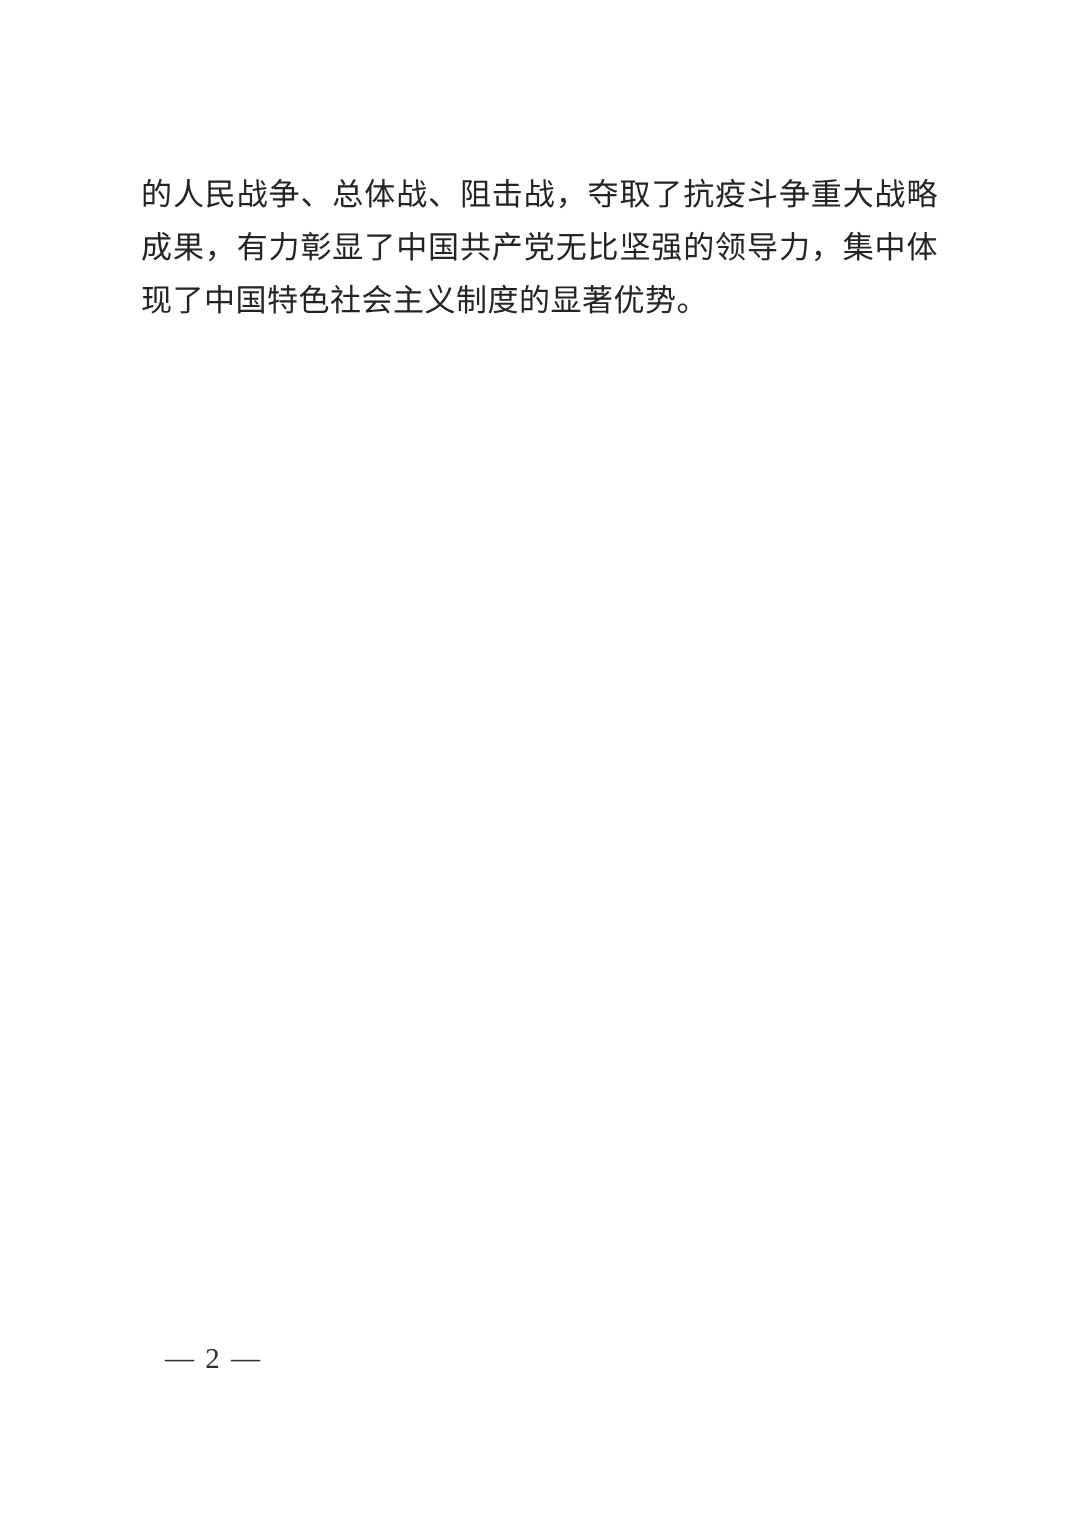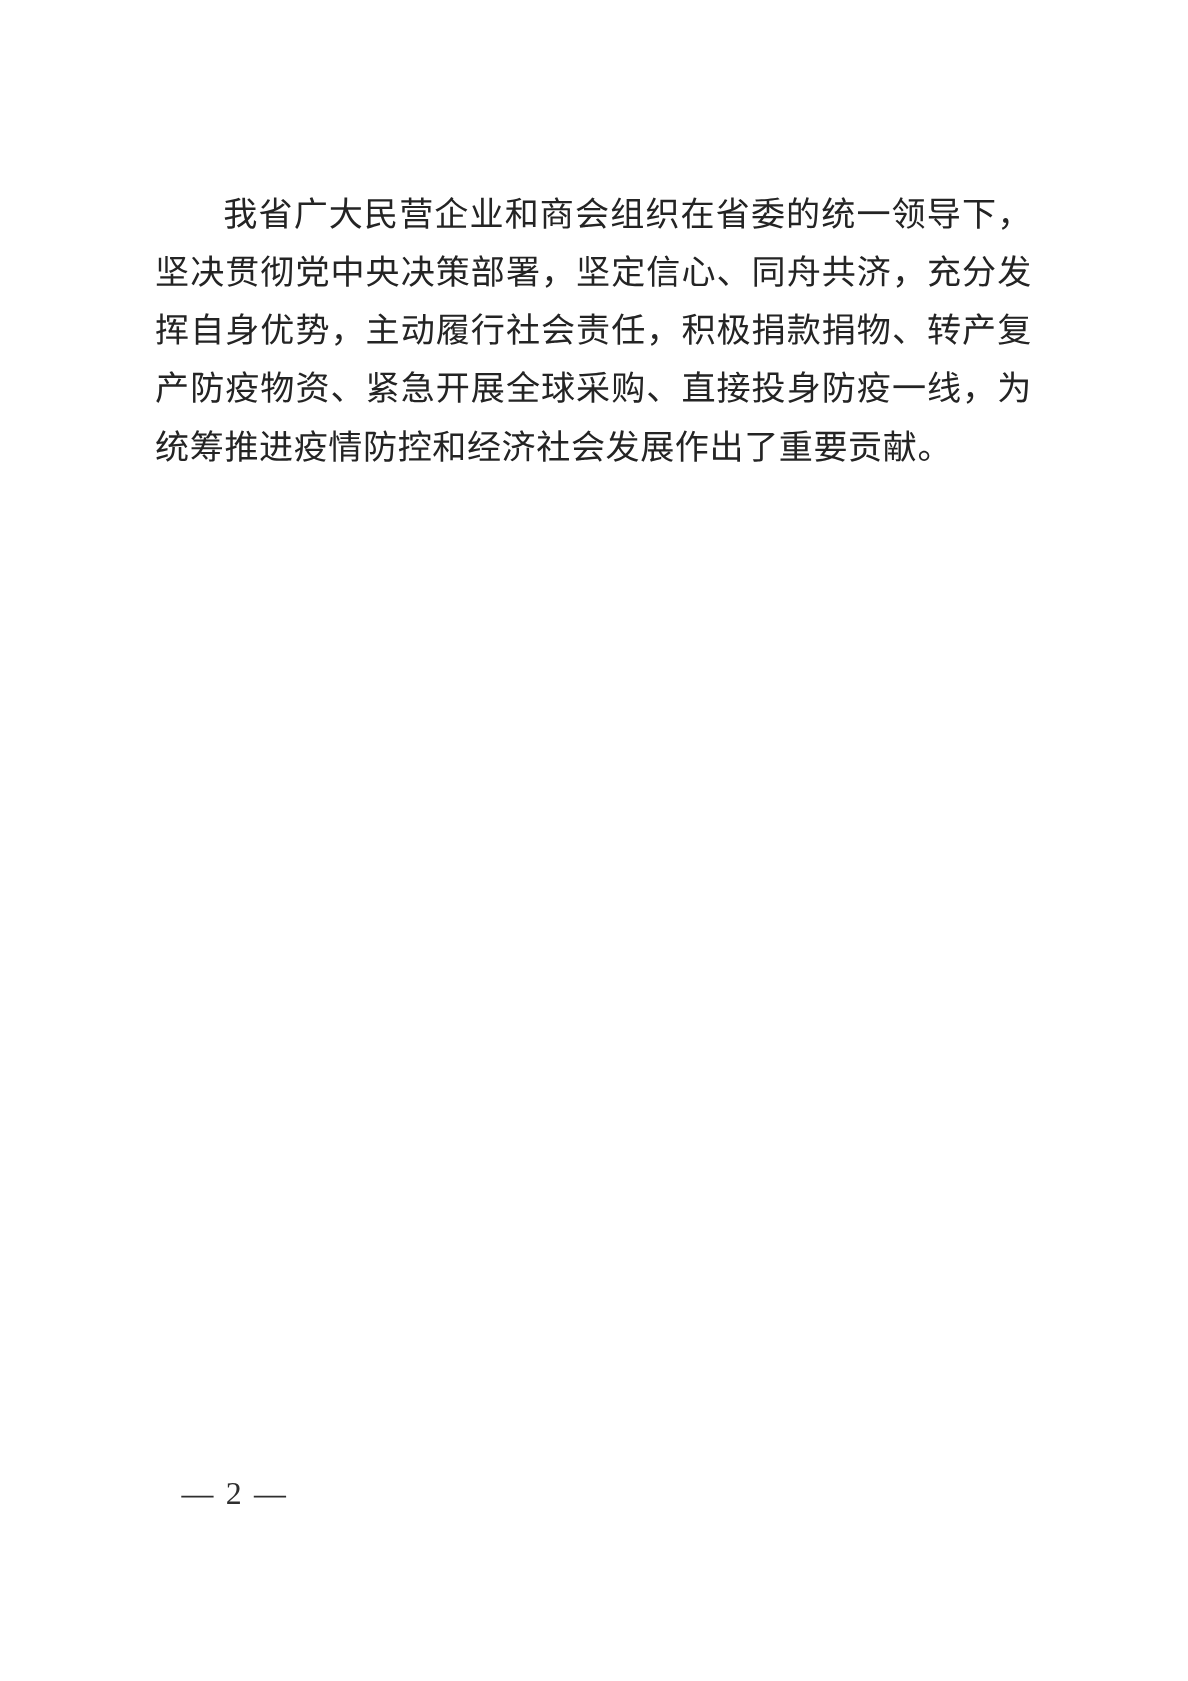--- a/index.html
+++ b/index.html
@@ -42,16 +42,16 @@
     line-height: 36px;
     color: #2e2e2e;
     letter-spacing: 2px;
   }
 </style>
 </head>
 <body>
 
 <div class="page">
   <div class="content">
-      <p class="para indent">我省广大民营企业和商会组织在省委的统一领导下，坚决贯彻党中央决策部署，坚定信心、同舟共济，充分发挥自身优势，主动履行社会责任，积极捐款捐物、转产复产防疫物资、紧急开展全球采购、直接投身防疫一线，为统筹推进疫情防控和经济社会发展作出了重要贡献。</p>
+      <p class="para">的人民战争、总体战、阻击战，夺取了抗疫斗争重大战略成果，有力彰显了中国共产党无比坚强的领导力，集中体现了中国特色社会主义制度的显著优势。</p>
     </div>
   <div class="page-number">— 2 —</div>
 </div>
 
 </body></html>

